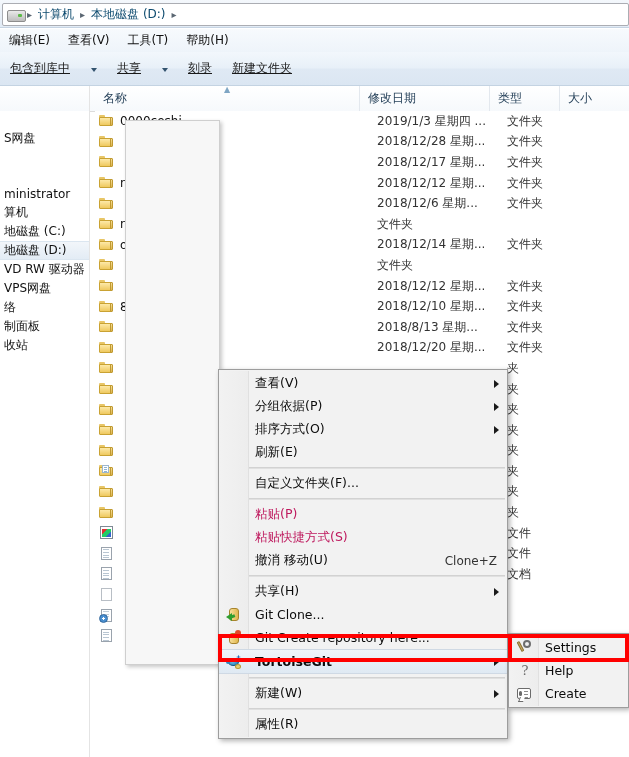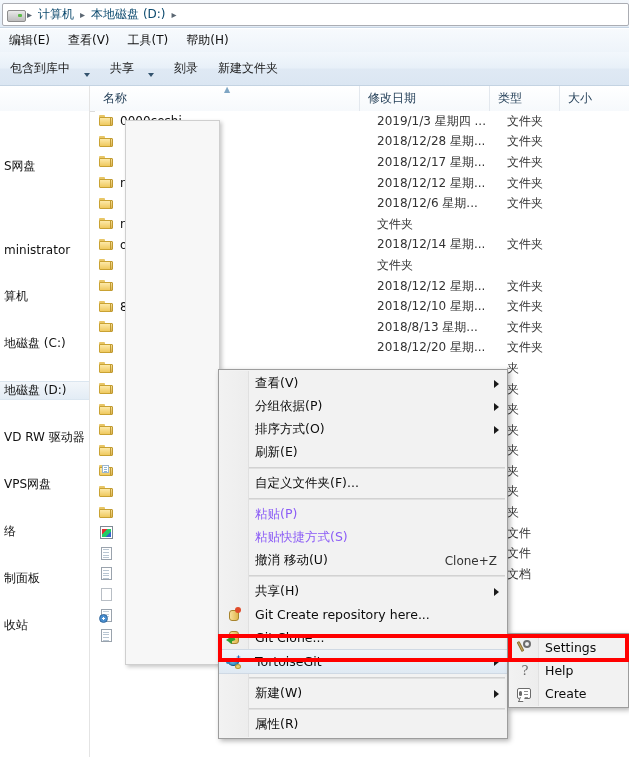--- a/index.html
+++ b/index.html
@@ -47,21 +47,21 @@
 
   
   .toolbar{
     position:absolute;left:0;top:52px;width:629px;height:33px;
     background:linear-gradient(to bottom,#f2f7fc 0%,#e8f0f8 48%,#dfe9f4 52%,#dbe6f2 100%);
     border-bottom:1px solid #c4d3e2;
     display:flex;align-items:center;
   }
   .tb-item{
     font-size:12px;color:#1a1a1a;padding:4px 10px;white-space:nowrap;cursor:default;
-    display:flex;align-items:flex-end;gap:14px;
+    display:flex;align-items:center;gap:21px;text-decoration:underline;
   }
   .caret{
     width:0;height:0;border-left:3.5px solid transparent;border-right:3.5px solid transparent;
     border-top:4px solid #33536e;display:inline-block;margin-top:2px;
   }
 
   
   .colheader{
     position:absolute;left:95px;top:86px;width:534px;height:25px;
     background:linear-gradient(to bottom,#ffffff,#f6f9fc);
@@ -82,21 +82,21 @@
     border-bottom:1px solid #dcdcdc;
   }
 
   
   .navpane{
     position:absolute;left:0;top:111px;width:89px;height:646px;
     background:#fff;overflow:hidden;
   }
   .nav-item{
     height:19px;display:flex;align-items:center;font-size:12px;color:#111;
-    white-space:nowrap;cursor:default;padding-left:4px;box-sizing:border-box;margin-top:28px;
+    white-space:nowrap;cursor:default;padding-left:4px;box-sizing:border-box;
   }
   .nav-item.sel{
     background:linear-gradient(to bottom,#f2f6fa,#e3ecf5);
     border-top:1px solid #dbe6f0;border-bottom:1px solid #dbe6f0;
   }
   .nav-gap{height:18px;}
   .nav-splitter{
     position:absolute;left:89px;top:86px;width:1px;height:671px;background:#e4e4e4;
   }
 
@@ -187,24 +187,24 @@
   .ctxmenu .gutter{
     position:absolute;left:1px;top:1px;bottom:1px;width:28px;
     background:linear-gradient(to right,#f2f2f2,#ededed);
     border-right:1px solid #e0e0e0;pointer-events:none;
   }
   .ctxitem{
     position:relative;height:23px;display:flex;align-items:center;
     font-size:12.5px;color:#0b0b0b;padding-left:36px;padding-right:10px;
     white-space:nowrap;cursor:default;z-index:2;
   }
-  .ctxitem.disabled{color:#8b5cf6;}
+  .ctxitem.disabled{color:#be185d;}
   .ctxitem.hl{
     background:linear-gradient(to bottom,#f0f5fa,#dfe9f3);
-    border-top:1px solid #cfd9e4;border-bottom:1px solid #cfd9e4;
+    border-top:1px solid #cfd9e4;border-bottom:1px solid #cfd9e4;font-weight:bold;
   }
   .ctxitem .accel{margin-left:auto;font-size:12px;color:#333;padding-left:20px;}
   .ctxitem .arrow{
     position:absolute;right:8px;top:50%;margin-top:-4px;
     width:0;height:0;border-top:4px solid transparent;border-bottom:4px solid transparent;
     border-left:5px solid #1a1a1a;
   }
   .ctxsep{height:1px;background:#e0e0e0;margin:3px 2px 3px 30px;border-top:1px solid #d2d2d2;}
   .ctxicon{position:absolute;left:7px;top:50%;margin-top:-8px;width:16px;height:16px;}
 
@@ -733,33 +733,33 @@
       <div class="ctxitem">
         <span>撤消 移动(U)</span>
         <span class="accel">Clone+Z</span>
       </div>
       <div class="ctxsep"></div>
       <div class="ctxitem">
         <span>共享(H)</span>
         <span class="arrow"></span>
       </div>
       <div class="ctxitem">
-        <span class="ctxicon gi-create">
-          <span class="cyl"></span>
-          <span class="star"></span>
-        </span>
-        <span>Git Create repository here...</span>
-      </div>
-      <div class="ctxitem">
         <span class="ctxicon gi-clone">
           <span class="cyl"></span>
           <span class="arr"></span>
           <span class="arr2"></span>
         </span>
         <span>Git Clone...</span>
+      </div>
+      <div class="ctxitem">
+        <span class="ctxicon gi-create">
+          <span class="cyl"></span>
+          <span class="star"></span>
+        </span>
+        <span>Git Create repository here...</span>
       </div>
       <div class="ctxitem hl">
         <span class="ctxicon gi-turtle">
           <span class="shell"></span>
           <span class="head"></span>
           <span class="foot"></span>
           <span class="spark"></span>
         </span>
         <span>TortoiseGit</span>
         <span class="arrow"></span>

